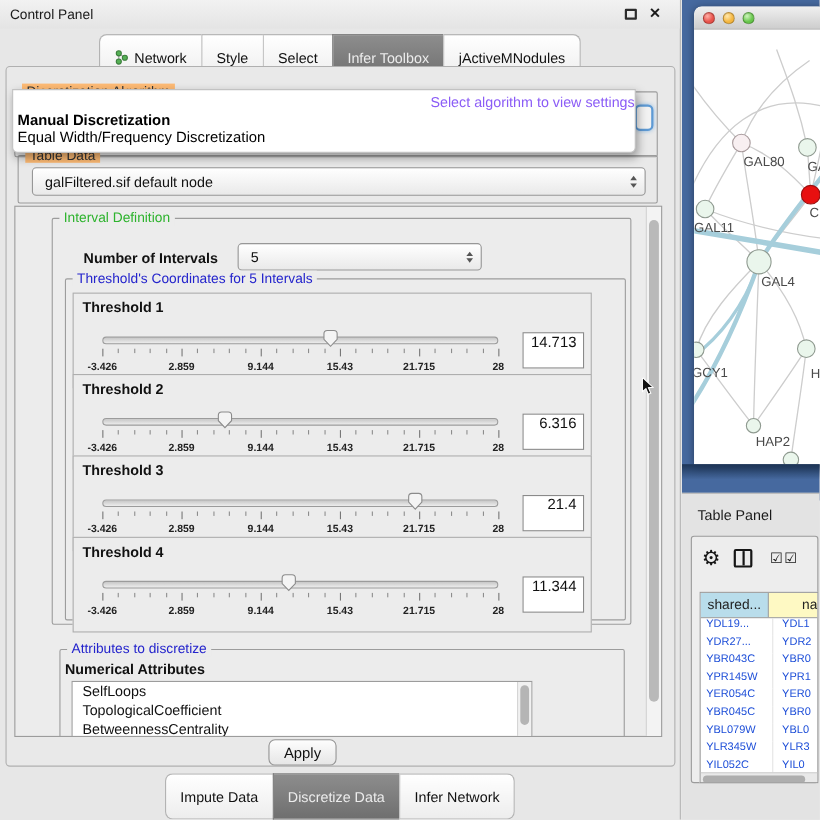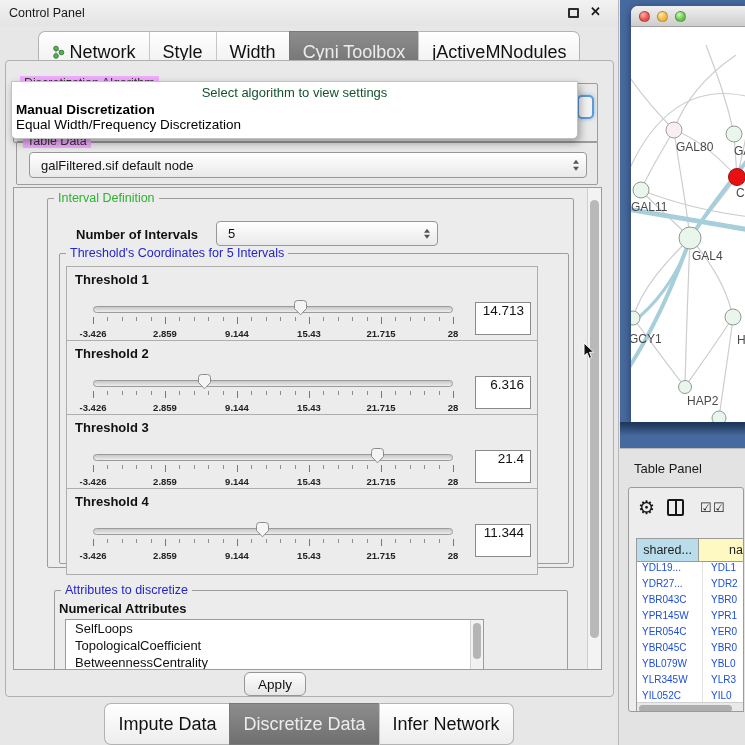--- a/index.html
+++ b/index.html
@@ -10,50 +10,50 @@
         border-right:1px solid #b5b5b5; }
   .cp-titlebar { position:absolute; left:0; top:0; width:100%; height:26px;
         background:linear-gradient(#f2f2f2,#e4e4e4); }
   .cp-title { position:absolute; left:9px; top:6px; font-size:12.5px; color:#1a1a1a; }
   .float-icon { position:absolute; right:39px; top:8px; width:11px; height:10px;
         border:2px solid #2b2b2b; border-radius:1px; }
   .close-icon { position:absolute; right:17px; top:4px; font-size:13px; font-weight:bold; color:#1a1a1a; }
   
   .tabstrip { position:absolute; left:0; top:31px; width:100%; display:flex; justify-content:center; }
   .tabstrip.bottom { top:703px; }
-  .tab { display:flex; align-items:center; height:42px; padding:0 13px; font-size:18px; color:#111;
+  .tab { display:flex; align-items:center; height:42px; padding:0 13px; font-size:13px; color:#111;
         background:linear-gradient(#ffffff,#ededed); border-top:1px solid #b3b3b3;
         border-bottom:1px solid #b3b3b3; border-left:1px solid #c6c6c6; cursor:default; }
   .tab:first-child { border-left:1px solid #b3b3b3; border-radius:7px 0 0 7px; }
   .tab:last-child  { border-right:1px solid #b3b3b3; border-radius:0 7px 7px 0; }
   .tab.sel { background:linear-gradient(#8d8d8d,#6f6f6f); color:#ececec; border-color:#7a7a7a; }
   .tab svg { margin-right:5px; }
   
   .main-box { position:absolute; left:5px; top:60px; width:609px; height:637px;
         border:1px solid #b0b0b0; border-radius:4px; background:#e9e9e9; }
   .tb-group { position:absolute; border:1px solid #9c9c9c; border-radius:2px; }
-  .tb-label { position:absolute; top:-8px; left:6px; background:#f0abfc; padding:0 4px;
+  .tb-label { position:absolute; top:-8px; left:6px; background:#fdba74; padding:0 4px;
         font-size:12.5px; white-space:nowrap; }
   .scrollarea .tb-label, .thr-group .tb-label { background:#ececec; }
   .tb-label.green { color:#2db32d; }
   .tb-label.blue  { color:#2424cc; }
   .tb-label.dark  { color:#333; }
   
   .combo { position:absolute; background:linear-gradient(#ffffff,#e9e9e9); border:1px solid #979797;
         border-radius:4px; font-size:13px; color:#111; display:flex; align-items:center;
         padding-left:11px; }
   .stepper { position:absolute; right:7px; top:50%; transform:translateY(-50%); }
   .tri { width:0; height:0; border-left:3.5px solid transparent; border-right:3.5px solid transparent; }
   .tri.up { border-bottom:4px solid #555; margin-bottom:2.5px; }
   .tri.dn { border-top:4px solid #555; }
   
   .popup { position:absolute; left:5px; top:20px; width:567px; height:58px; background:#fff;
         border:1px solid #c2c2c2; border-radius:0 0 5px 5px; box-shadow:2px 4px 9px rgba(0,0,0,0.35);
         z-index:30; }
-  .popup-hint { position:absolute; top:3px; width:100%; text-align:center; color:#14532d; font-size:13px; }
+  .popup-hint { position:absolute; top:3px; width:100%; text-align:right; color:#8b5cf6; font-size:13px; }
   .popup-item { position:absolute; left:4px; font-size:13.5px; color:#000; white-space:nowrap; }
   .popup-item.strong { font-weight:bold; }
   .combo-frag { position:absolute; left:571px; top:34px; width:17px; height:24px; background:#f2f2f2;
         border:2px solid #5e9ad4; border-radius:5px; box-shadow:0 0 4px #8cb8e2; z-index:10; }
   
   .scrollarea { position:absolute; left:7px; top:126px; width:589px; height:483px;
         border:1px solid #9c9c9c; background:#ececec; overflow:hidden; }
   .vscroll { position:absolute; right:0; top:0; width:14px; height:100%; background:#f3f3f3;
         border-left:1px solid #cfcfcf; }
   .vscroll .thumb { position:absolute; left:2px; top:12px; width:9px; height:438px;
@@ -143,24 +143,24 @@
           <circle cx="4" cy="3.5" r="2.3" fill="#55b055" stroke="#3c7e3c"></circle>
           <circle cx="9.5" cy="7.5" r="2.3" fill="#55b055" stroke="#3c7e3c"></circle>
           <circle cx="4" cy="11" r="2.3" fill="#55b055" stroke="#3c7e3c"></circle>
         </svg>
         <span>Network</span>
       </div>
       <div class="tab">
         <span>Style</span>
       </div>
       <div class="tab">
-        <span>Width</span>
+        <span>Select</span>
       </div>
       <div class="tab sel">
-        <span>Cyni Toolbox</span>
+        <span>Infer Toolbox</span>
       </div>
       <div class="tab">
         <span>jActiveMNodules</span>
       </div>
     </div>
 
   <div class="main-box">
     <div class="tb-group" style="left:7px; top:22px; width:585px; height:60px;">
       <span class="tb-label dark">Discretization Algorithm</span>
     </div>

